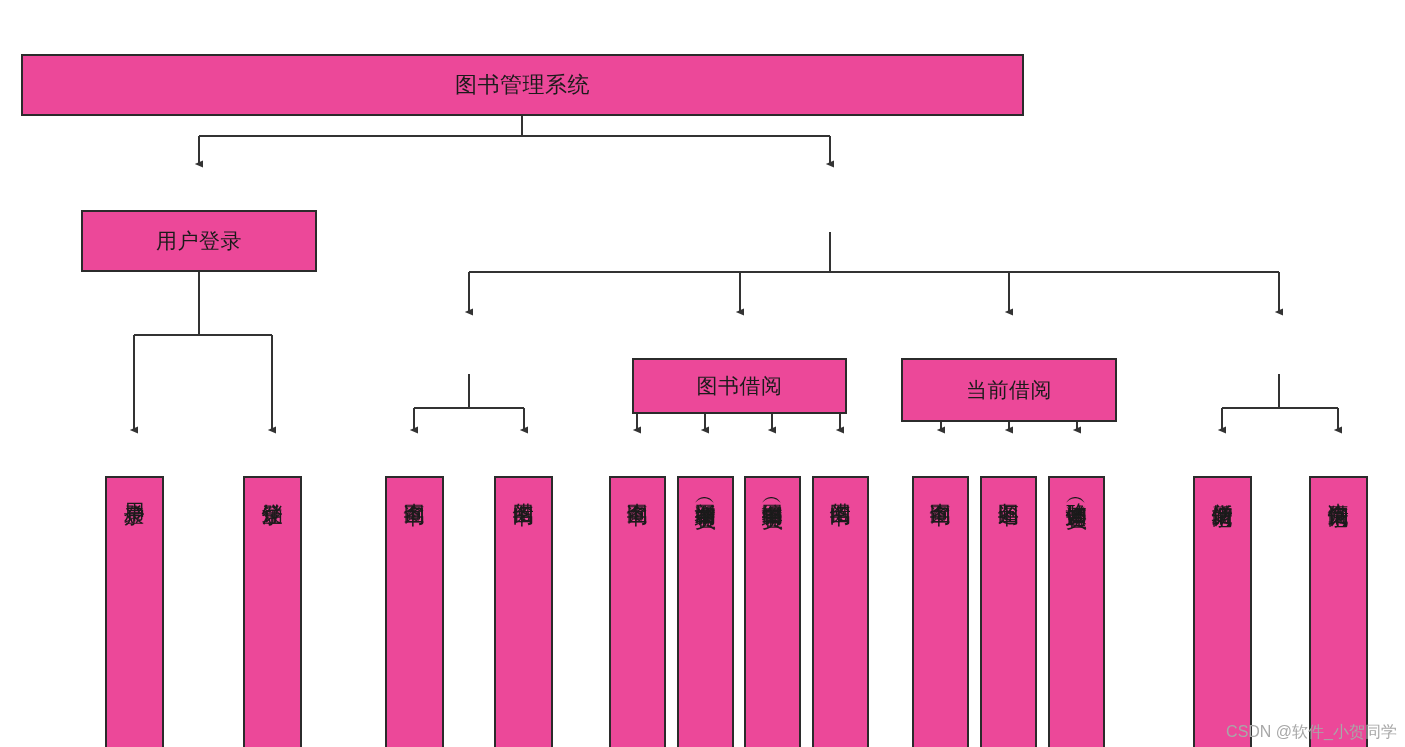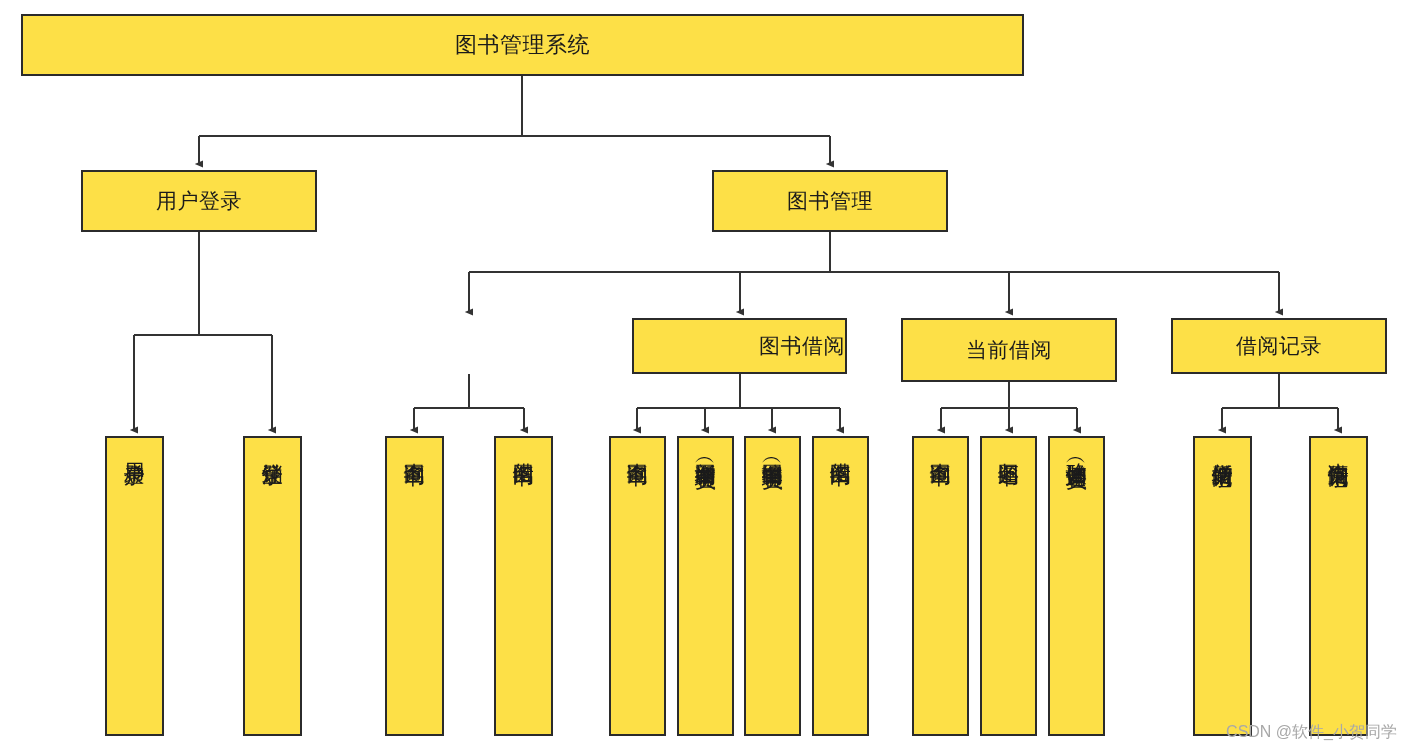--- a/index.html
+++ b/index.html
@@ -19,27 +19,28 @@
   
   #connectors{
     position:absolute;
     left:0;top:0;
     width:1405px;height:747px;
     pointer-events:none;
   }
   .node{
     position:absolute;
     box-sizing:border-box;
-    background:#fde047;
+    background:#ec4899;
     border:2.5px solid #2b2b2b;
     display:flex;
     align-items:center;
     justify-content:center;
     color:#1b1b1b;
     z-index:2;
+    margin-top:40px;
   }
   .node-label{
     display:block;
     text-align:center;
     line-height:1.16;
     white-space:pre;
   }
   
   .node.horizontal .node-label{
     font-size:21px;
@@ -132,36 +133,30 @@
   </svg>
 
   <div class="node horizontal root" style="left:21px;top:14px;width:1003px;height:62px;">
     <span class="node-label">图书管理系统</span>
   </div>
 
   <div class="node horizontal" style="left:81px;top:170px;width:236px;height:62px;">
     <span class="node-label">用户登录</span>
   </div>
 
-  <div class="node horizontal" style="left:712px;top:170px;width:236px;height:62px;">
-    <span class="node-label">图书管理</span>
-  </div>
-
-
-  <div class="node horizontal" style="left:632px;top:318px;width:215px;height:56px;justify-content:flex-end;">
+
+
+  <div class="node horizontal" style="left:632px;top:318px;width:215px;height:56px;">
     <span class="node-label">图书借阅</span>
   </div>
 
   <div class="node horizontal" style="left:901px;top:318px;width:216px;height:64px;">
     <span class="node-label">当前借阅</span>
   </div>
 
-  <div class="node horizontal" style="left:1171px;top:318px;width:216px;height:56px;">
-    <span class="node-label">借阅记录</span>
-  </div>
 
   <div class="node vertical" style="left:105px;top:436px;width:59px;height:300px;">
     <span class="node-label">用户登录</span>
   </div>
 
   <div class="node vertical" style="left:243px;top:436px;width:59px;height:300px;">
     <span class="node-label">注销登录</span>
   </div>
 
   <div class="node vertical" style="left:385px;top:436px;width:59px;height:300px;">

